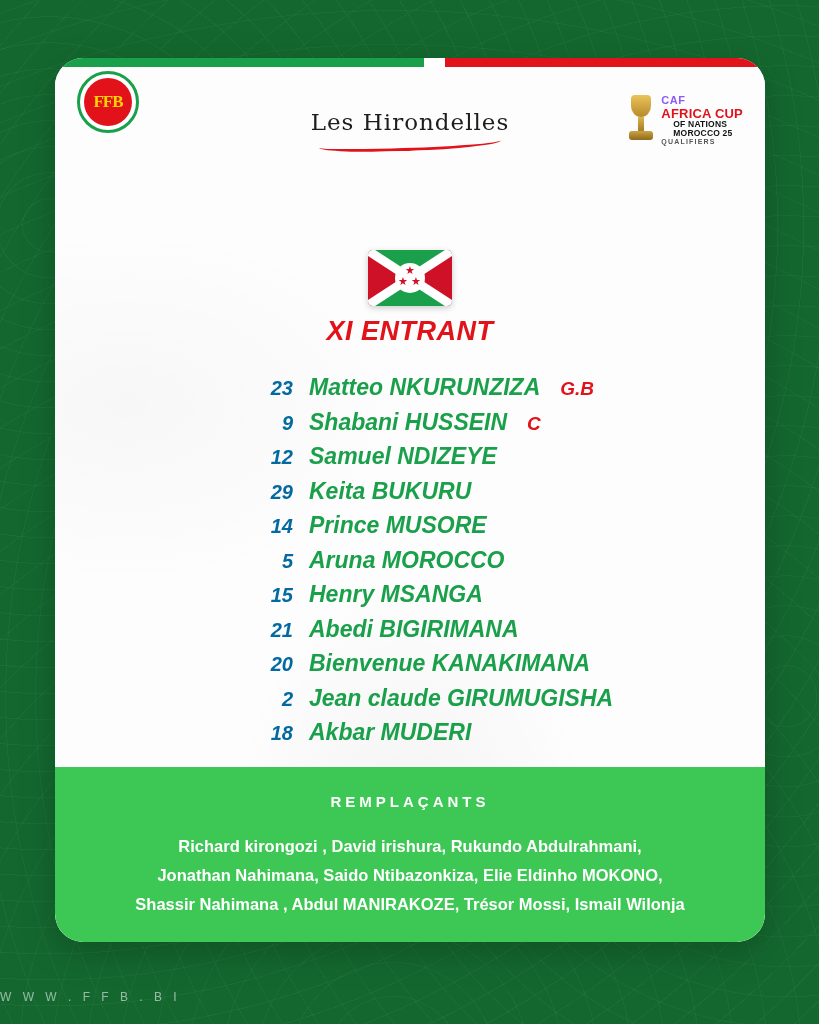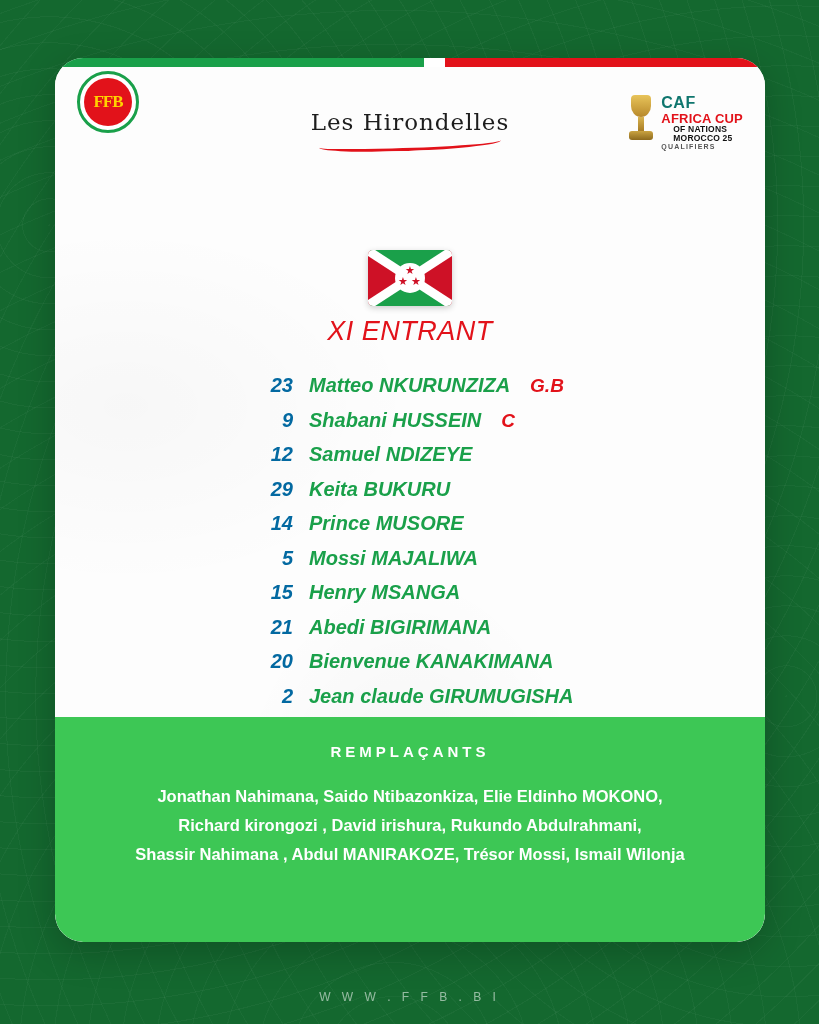--- a/index.html
+++ b/index.html
@@ -116,21 +116,21 @@
     position: absolute; top: 24px; left: 11px; width: 6px; height: 14px;
     background: linear-gradient(180deg, #d9b44f, #a87c25);
   }
   .trophy .base {
     position: absolute; top: 38px; left: 2px; width: 24px; height: 9px;
     background: linear-gradient(180deg, #caa341, #8d6a1e);
     border-radius: 3px;
   }
   .caf-text { line-height: 1.05; padding-top: 2px; }
   .caf-text .caf-logo {
-    font-size: 16px; font-weight: bold; color: #0f766e; letter-spacing: 0.5px;
+    font-size: 11px; font-weight: bold; color: #8b5cf6; letter-spacing: 0.5px;
   }
   .caf-text .l1 { font-size: 13px; font-weight: bold; color: #e2121a; letter-spacing: 0.2px; }
   .caf-text .l2 { font-size: 8.5px; font-weight: bold; color: #111; letter-spacing: 0.2px; margin-left: 12px; }
   .caf-text .l3 { font-size: 7px; font-weight: bold; color: #555; letter-spacing: 1.2px; }
 
   
   .flag {
     position: absolute; top: 183px; left: 50%; transform: translateX(-50%);
     width: 84px; height: 56px; border-radius: 5px; overflow: hidden;
     background: #ce1126;
@@ -162,21 +162,21 @@
   }
   .flag .s1 { top: 15px; left: 50%; transform: translateX(-50%); }
   .flag .s2 { top: 26px; left: 30px; }
   .flag .s3 { top: 26px; left: 43px; }
 
   .title-xi {
     position: absolute; top: 249px; left: 0; right: 0;
     text-align: center;
     color: #e2121a;
     font-size: 27px;
-    font-weight: normal;
+    font-weight: bold;
     font-style: italic;
     letter-spacing: 0.5px;
   }
 
   
   .lineup {
     position: absolute; top: 307px; left: 0; right: 0;
   }
   .player-row {
     display: flex;
@@ -189,37 +189,37 @@
     text-align: right;
     color: #0369a1;
     font-weight: bold;
     font-size: 20px;
     font-style: italic;
   }
   .player-name {
     margin-left: 16px;
     color: #1aa04a;
     font-weight: bold;
-    font-size: 20px;
+    font-size: 23px;
     font-style: italic;
     white-space: nowrap;
   }
   .player-role {
     margin-left: 20px;
     color: #e2121a;
     font-weight: bold;
     font-size: 19px;
     font-style: italic;
   }
 
   
   .subs {
     position: absolute;
     left: 0; right: 0; bottom: 0;
-    height: 225px;
+    height: 175px;
     background: #3dc755;
     border-radius: 0 0 28px 28px;
     padding-top: 26px;
   }
   .subs-title {
     text-align: center;
     color: #ffffff;
     font-size: 15px;
     font-weight: bold;
     letter-spacing: 4px;
@@ -230,21 +230,21 @@
     color: #ffffff;
     font-size: 16.5px;
     font-weight: bold;
     line-height: 1.75;
     padding: 0 28px;
   }
 
   .footer {
     position: absolute;
     left: 0; right: 0; bottom: 20px;
-    text-align: center;
+    text-align: left;
     color: rgba(255,255,255,0.55);
     font-size: 12px;
     letter-spacing: 4px;
   }
 </style>
 </head>
 <body>
 
 <div class="bg-texture"></div>
 <div class="bg-rings"></div>
@@ -320,21 +320,21 @@
         <div class="player-name">Keita BUKURU</div>
         <div class="player-role"></div>
       </div>
       <div class="player-row">
         <div class="player-num">14</div>
         <div class="player-name">Prince MUSORE</div>
         <div class="player-role"></div>
       </div>
       <div class="player-row">
         <div class="player-num">5</div>
-        <div class="player-name">Mossi MAJALIWA</div>
+        <div class="player-name">Aruna MOROCCO</div>
         <div class="player-role"></div>
       </div>
       <div class="player-row">
         <div class="player-num">15</div>
         <div class="player-name">Henry MSANGA</div>
         <div class="player-role"></div>
       </div>
       <div class="player-row">
         <div class="player-num">21</div>
         <div class="player-name">Abedi BIGIRIMANA</div>
@@ -354,21 +354,21 @@
         <div class="player-num">18</div>
         <div class="player-name">Akbar MUDERI</div>
         <div class="player-role"></div>
       </div>
     </div>
   </div>
 
   <div class="subs">
     <div class="subs-title">REMPLAÇANTS</div>
     <div class="subs-lines">
+      <div>Richard kirongozi , David irishura, Rukundo Abdulrahmani,</div>
       <div>Jonathan Nahimana, Saido Ntibazonkiza, Elie Eldinho MOKONO,</div>
-      <div>Richard kirongozi , David irishura, Rukundo Abdulrahmani,</div>
       <div>Shassir Nahimana , Abdul MANIRAKOZE, Trésor Mossi, Ismail Wilonja</div>
     </div>
   </div>
 
 </div>
 
 <div class="footer">W W W . F F B . B I</div>
 
 </body></html>

